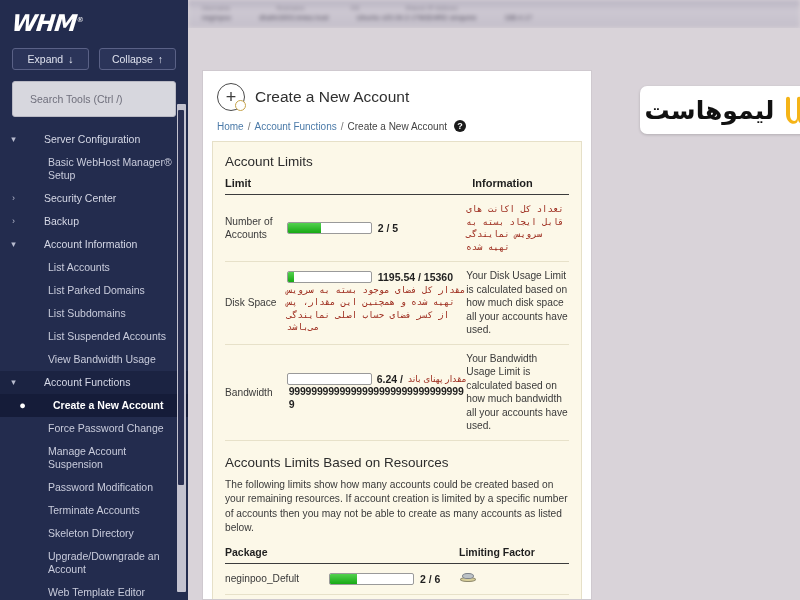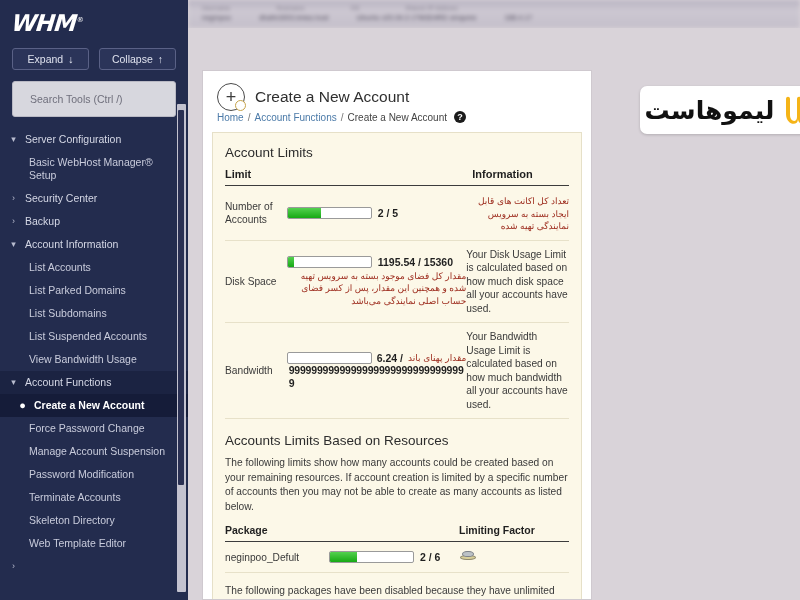--- a/index.html
+++ b/index.html
@@ -70,21 +70,21 @@
   .sb-item.child { padding-left: 29px; }
   .sb-item.group { color: #d5d8e6; }
   .sb-item.active-group { background: #1b2342; }
   .sb-item.active {
     background: #151c39; color: #ffffff; font-weight: 700;
     padding-left: 17px;
   }
   .sb-item.active .dot {
     width: 11px; flex: 0 0 11px; text-align: center; font-size: 11px; line-height: 12px; color:#fff;
   }
-  .sb-label { flex: 1; }
+  .sb-label { flex: 1; margin-left: 19px; }
 
   
   .sb-scroll-track {
     position: absolute; right: 2px; top: 104px; width: 9px; height: 488px;
     background: #c3c2cf; border-radius: 1px;
   }
   .sb-scroll-thumb {
     position: absolute; left: 1px; top: 6px; width: 6px; height: 375px;
     background: #2a3053; border-radius: 1px; cursor: pointer;
   }
@@ -108,21 +108,21 @@
     display: flex; align-items: center; justify-content: center;
     font-size: 18px; color: #3c3c3c; line-height: 1; position: relative;
   }
   .plus-icon::after {
     content: ""; position: absolute; right: -2px; bottom: -1px;
     width: 9px; height: 9px; border: 1.4px solid #c6a34a; border-radius: 50%;
     background: #fff;
   }
   .page-title { font-size: 15.5px; color: #2f2f2f; }
   .breadcrumb {
-    font-size: 10px; color: #555; display: flex; align-items: center; gap: 4px;
+    margin-top: 9px; font-size: 10px; color: #555; display: flex; align-items: center; gap: 4px;
   }
   .breadcrumb a { color: #4b7aa8; text-decoration: none; cursor: pointer; }
   .breadcrumb .sep { color: #777; }
   .breadcrumb .cur { color: #444; }
   .help-icon {
     width: 12px; height: 12px; border-radius: 50%; background: #1b1b1b; color: #fff;
     font-size: 9px; font-weight: 700; display: inline-flex; align-items: center;
     justify-content: center; margin-left: 3px; cursor: pointer; line-height: 1;
   }
 
@@ -151,23 +151,23 @@
     font-size: 10.2px; line-height: 13.5px; color: #3a3a3a;
   }
   .meter-row { display: flex; align-items: center; gap: 6px; }
   .meter {
     width: 85px; height: 12px; background: #ffffff;
     border: 1px solid #9a9a9a; border-radius: 2px; overflow: hidden; position: relative;
   }
   .meter .fill { height: 100%; background: linear-gradient(180deg,#53d14f,#17a914); }
   .meter-val { font-size: 10.5px; font-weight: 700; color: #1f1f1f; white-space: nowrap; }
   .fa-note {
-    direction: rtl; text-align: right; color: #9c2a1c; font-size: 9px;
+    direction: rtl; text-align: left; color: #9c2a1c; font-size: 9px;
     line-height: 12.5px; margin-top: 2px;
-    font-family: Liberation Sans, sans-serif;
+    font-family: Liberation Mono, monospace;
   }
   .fa-inline {
     direction: rtl; color: #9c2a1c; font-size: 9px;
     font-family: "DejaVu Sans", sans-serif; white-space: nowrap;
   }
   .bw-wrap { }
   .bw-line1 { display: flex; align-items: center; gap: 5px; }
   .bw-nines {
     font-size: 10.5px; font-weight: 700; color: #1f1f1f;
     letter-spacing: -0.2px; word-break: break-all; line-height: 13px;
@@ -307,20 +307,23 @@
         <span class="sb-label">Manage Account Suspension</span>
       </div>
       <div class="sb-item child">
         <span class="sb-label">Password Modification</span>
       </div>
       <div class="sb-item child">
         <span class="sb-label">Terminate Accounts</span>
       </div>
       <div class="sb-item child">
         <span class="sb-label">Skeleton Directory</span>
+      </div>
+      <div class="sb-item child">
+        <span class="sb-label">Upgrade/Downgrade an Account</span>
       </div>
       <div class="sb-item child">
         <span class="sb-label">Web Template Editor</span>
       </div>
 
       <div class="sb-item group">
         <span class="chev">›</span>
       </div>
 
     </div>

